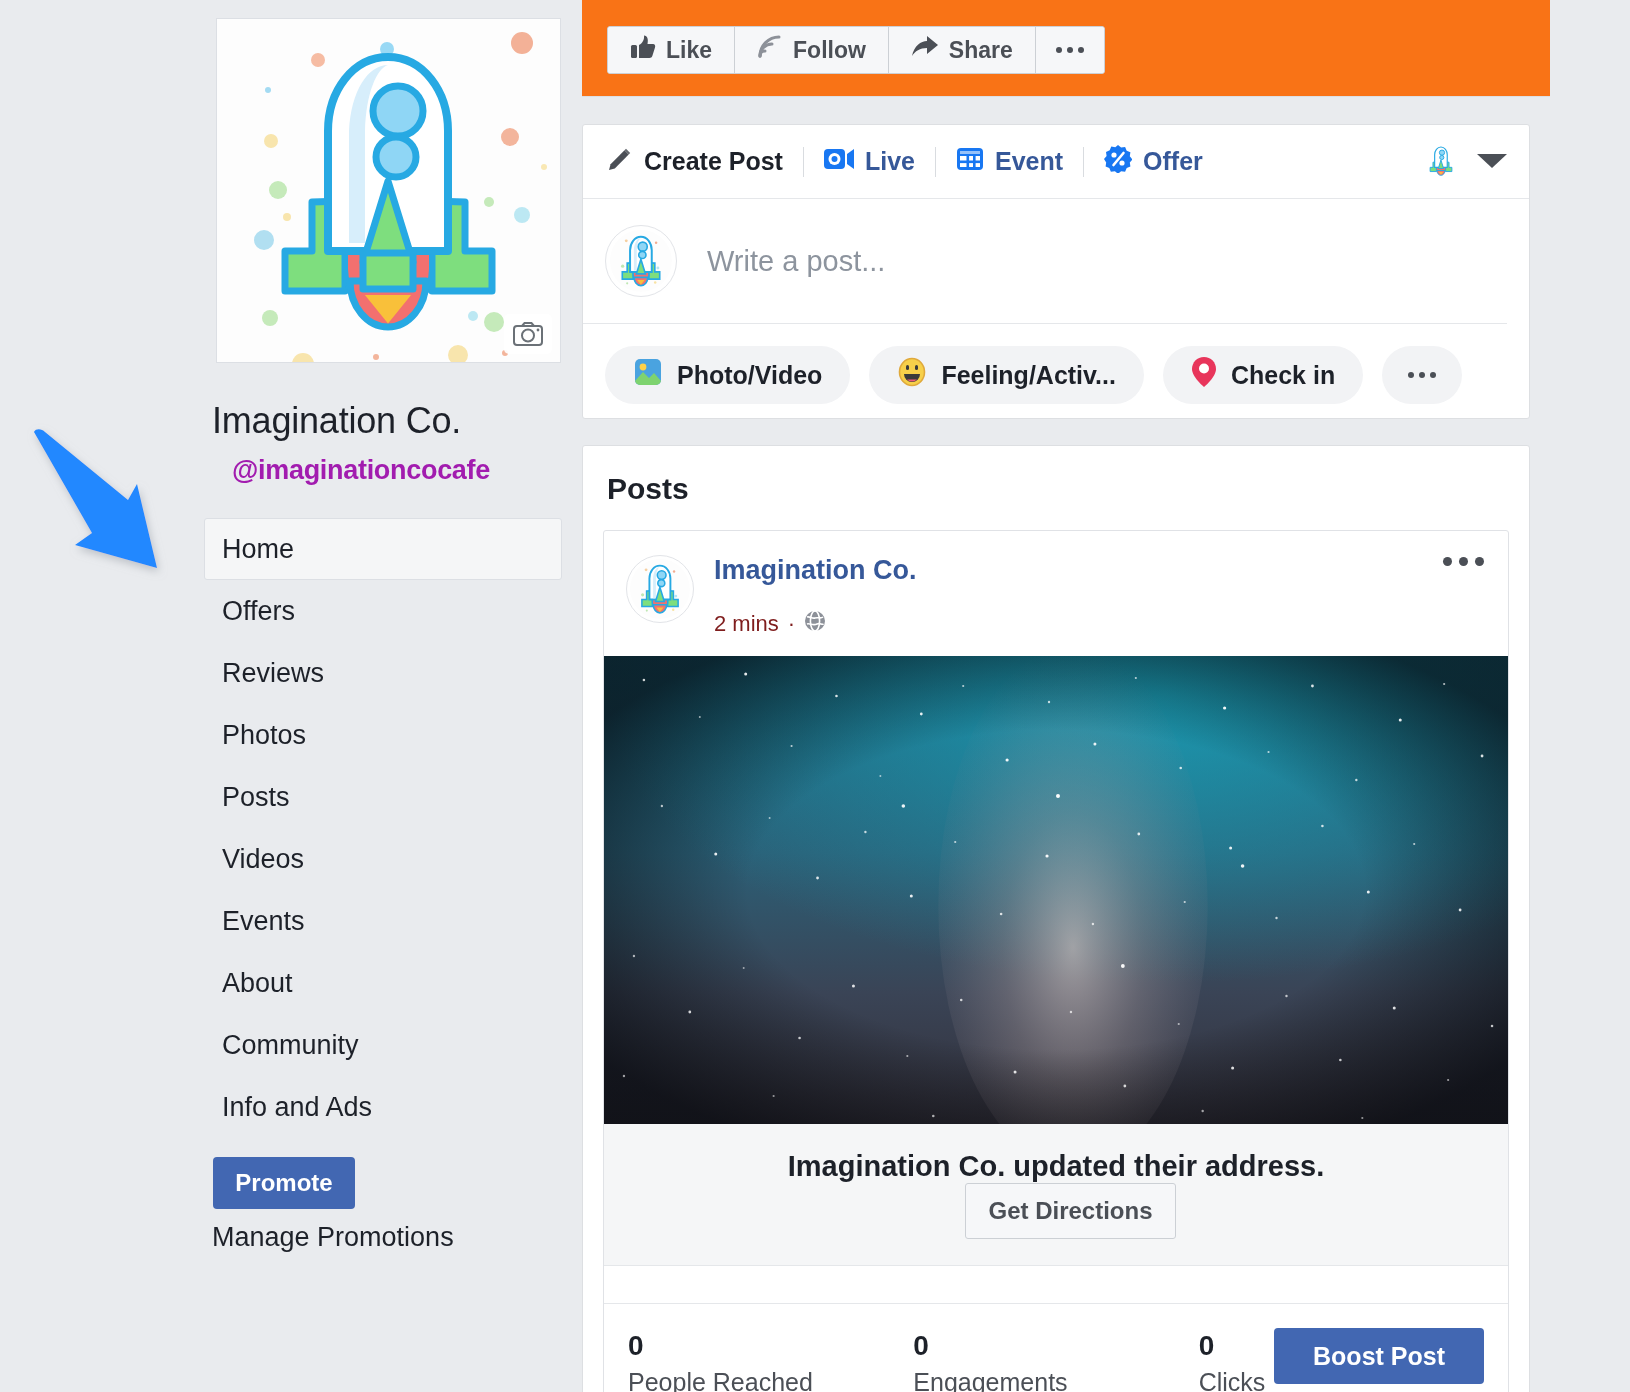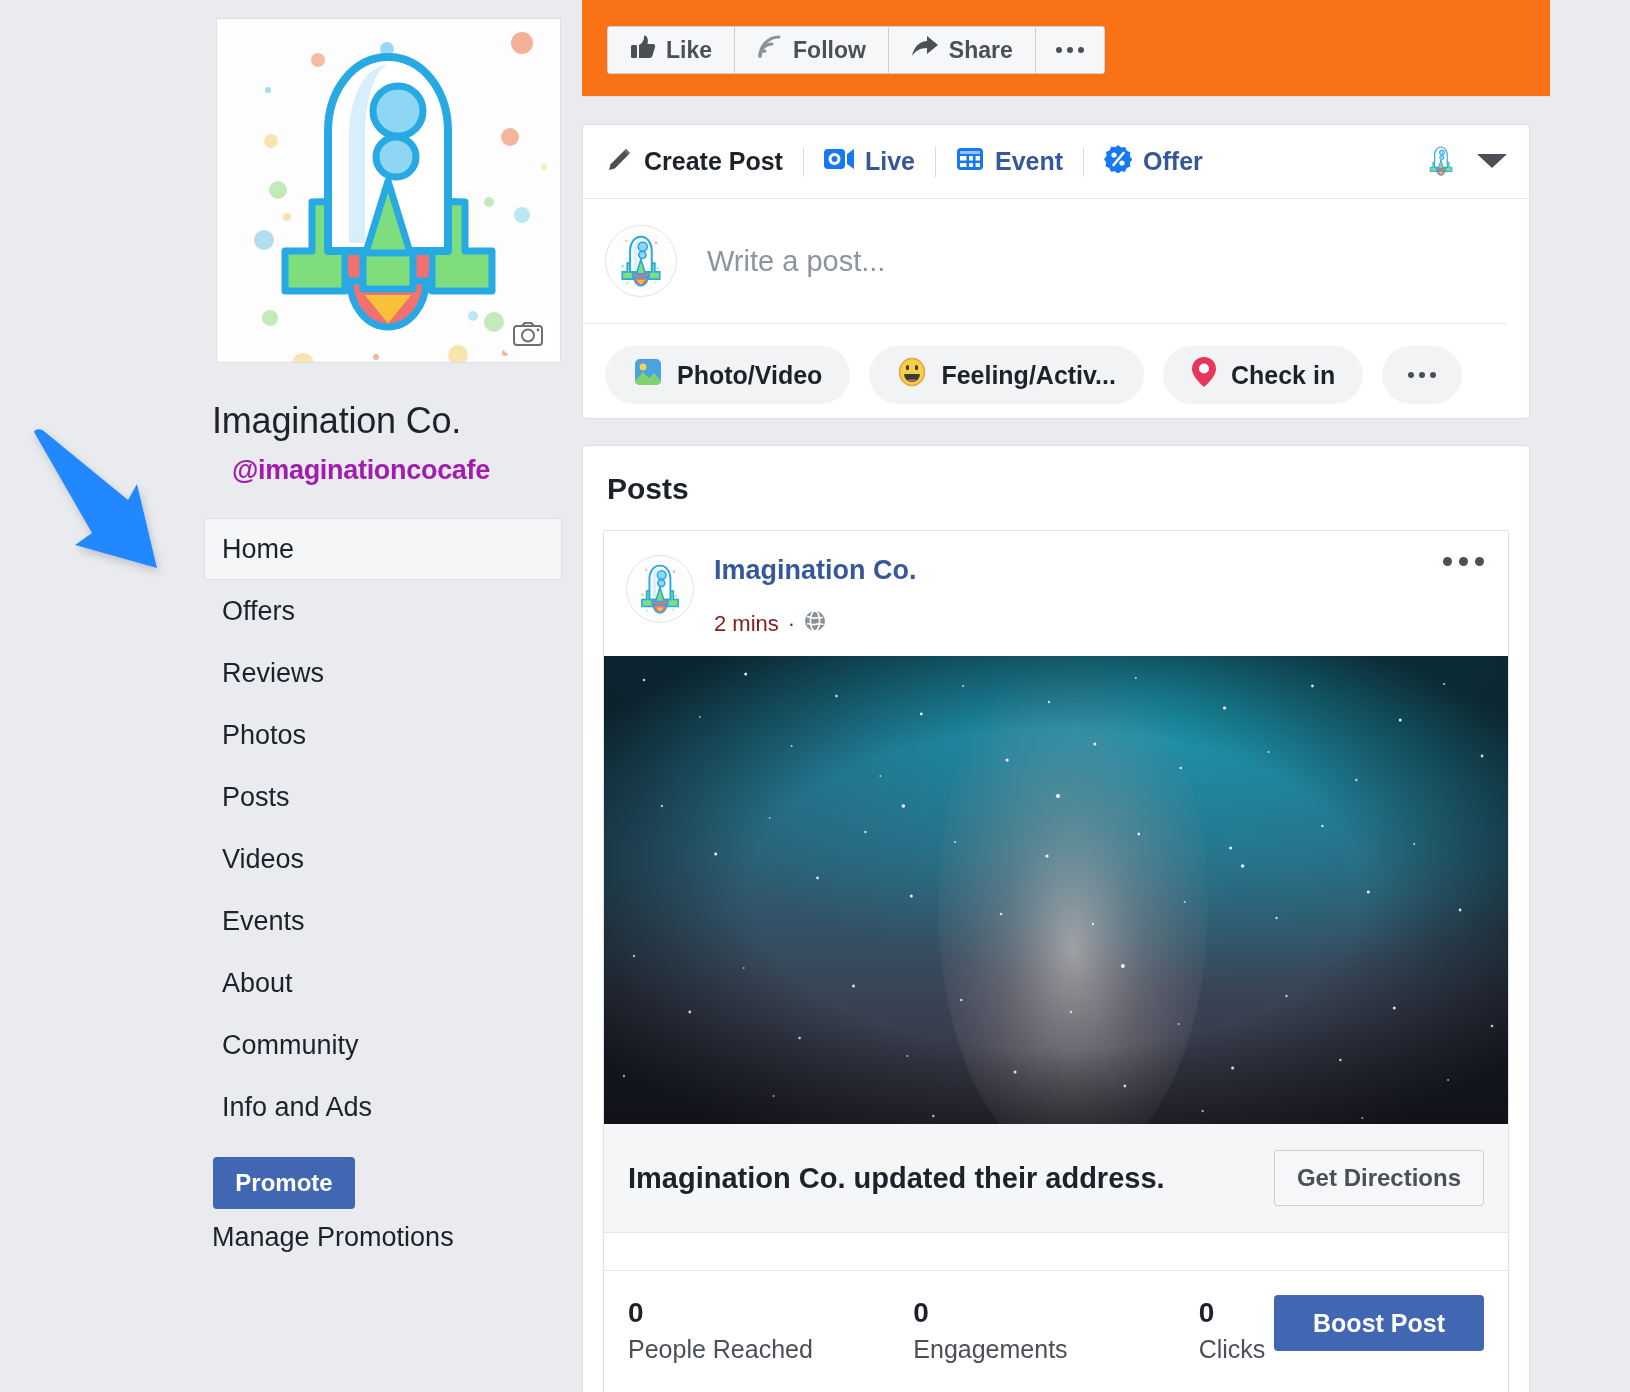--- a/index.html
+++ b/index.html
@@ -229,20 +229,21 @@
     width: 100%; height: 468px;
     position: relative; overflow: hidden;
     background: #10151c;
   }
   .starfield { position: absolute; inset: 0; }
   .post-address-row {
     display: flex; align-items: center; justify-content: space-between;
     padding: 26px 24px;
     background: #f5f6f7;
     border-bottom: 1px solid #e5e7ea;
+    flex-direction: column;
   }
   .post-address-text { font-size: 29px; font-weight: 700; color: #1d2129; }
   .get-directions {
     height: 56px; padding: 0 22px;
     background: #f6f7f9; border: 1px solid #ccd0d5; border-radius: 3px;
     font-family: "Liberation Sans", sans-serif;
     font-size: 24px; font-weight: 700; color: #4b4f56;
     cursor: pointer;
     margin-left: 29px;
   }

